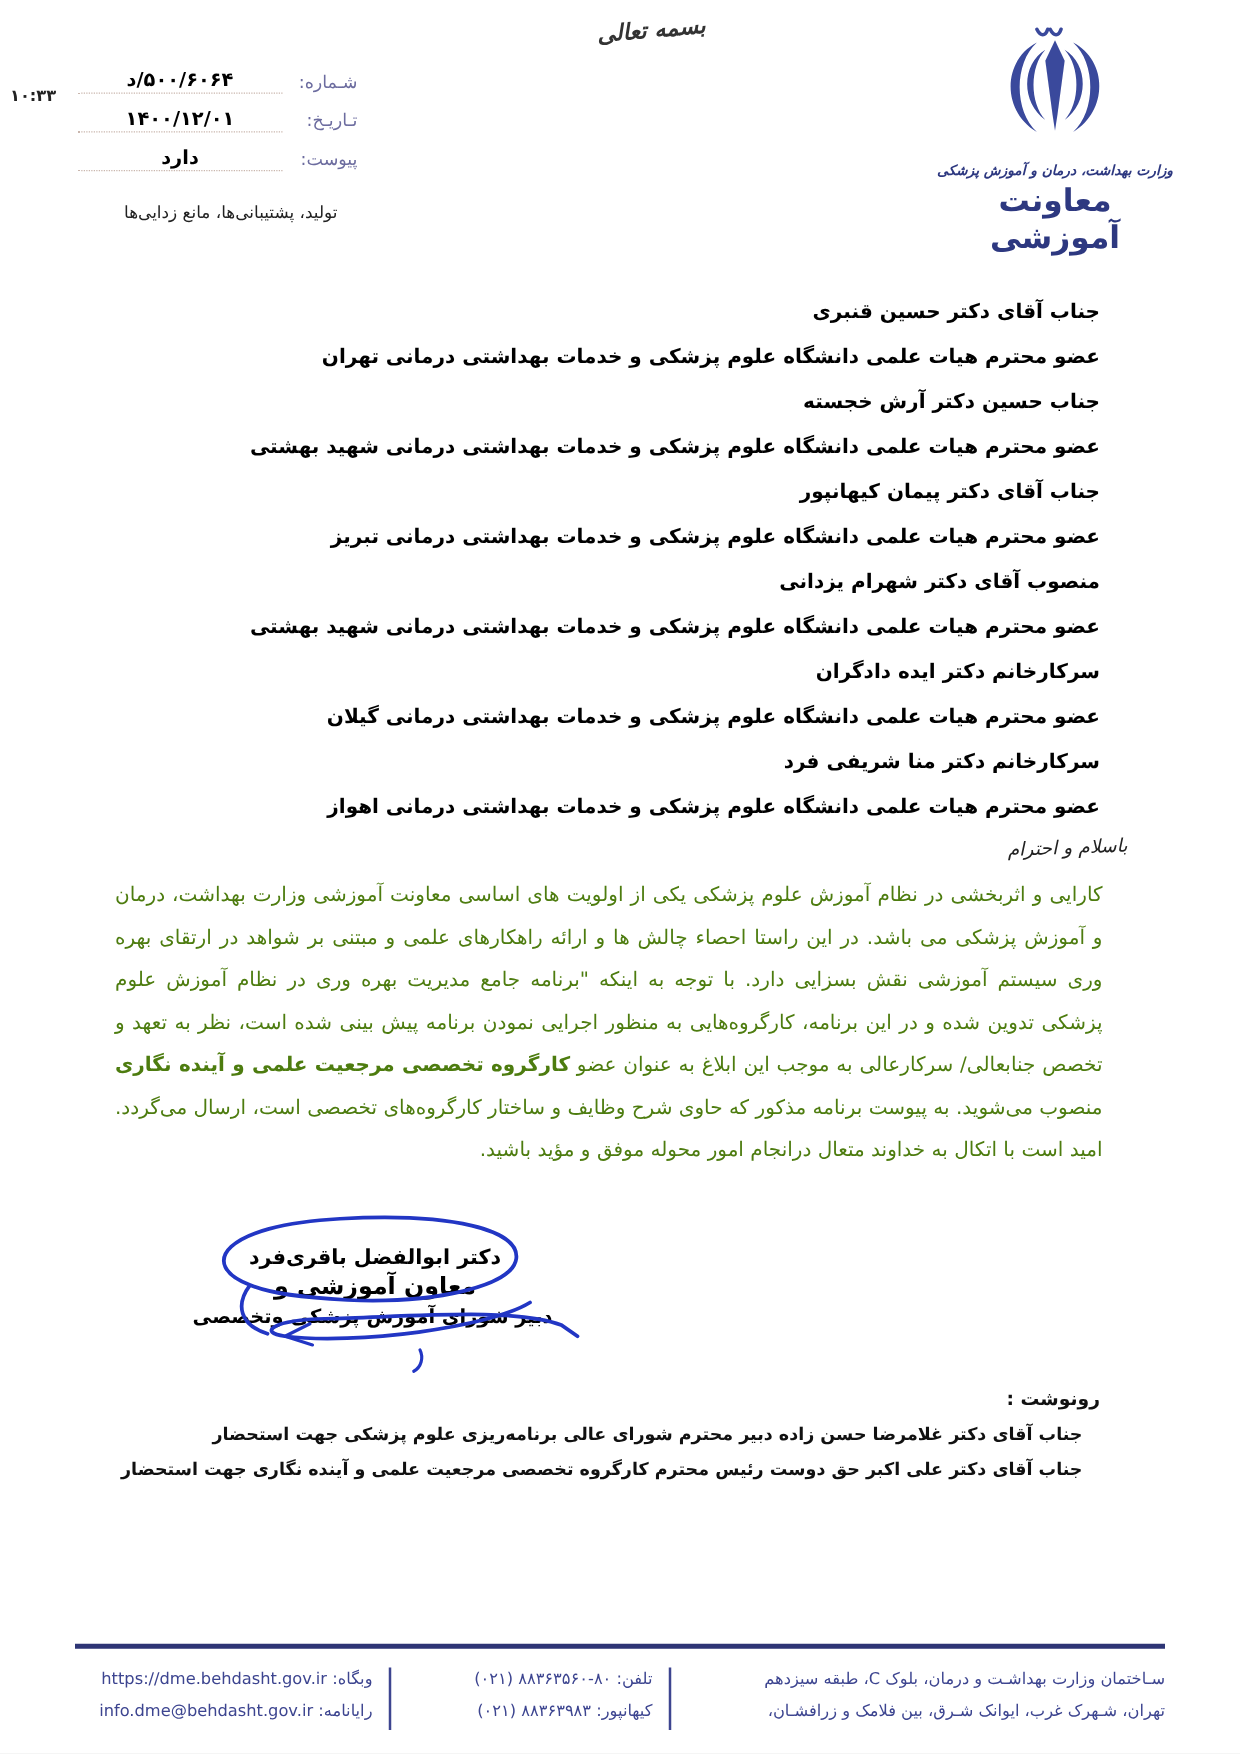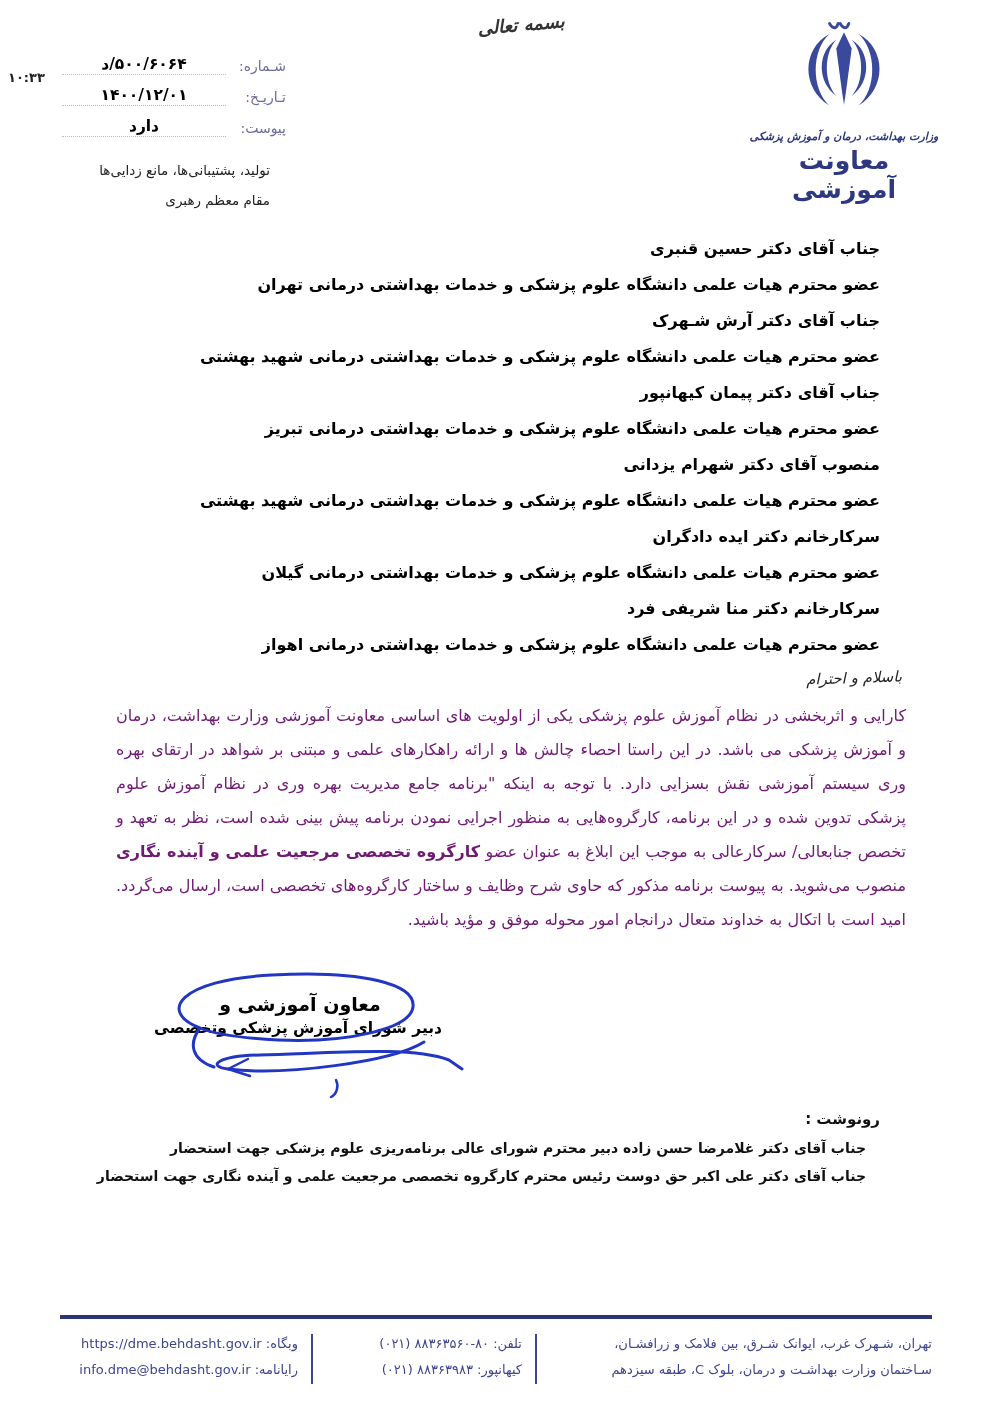--- a/index.html
+++ b/index.html
@@ -29,22 +29,22 @@
   .m-label{color:var(--label-purple,#6c6c9f);font-size:14px;width:60px;flex:0 0 auto;padding-bottom:1px;}
   .m-line{flex:1;border-bottom:1px dotted #c9b6ad;text-align:center;font-weight:bold;font-size:15.5px;color:#000;padding-bottom:1px;}
   .time{position:absolute;top:70px;left:8px;font-size:13px;font-weight:bold;color:#222;direction:rtl;}
   .slogan{position:absolute;top:155px;left:60px;width:210px;text-align:right;font-size:13.5px;line-height:30px;color:#222;direction:rtl;}
   
   .recipients{position:absolute;top:231px;right:112px;direction:rtl;text-align:right;
     font-weight:bold;font-size:16px;line-height:36px;color:#000;white-space:nowrap;}
   
   .salutation{position:absolute;top:669px;right:90px;font-size:15px;font-style:italic;
     color:#222;transform:rotate(-2deg);direction:rtl;}
-  .body-text{position:absolute;top:699px;left:116px;width:790px;direction:rtl;text-align:justify;
-    font-size:16px;line-height:34px;color:#701a75;}
+  .body-text{position:absolute;top:699px;left:92px;width:790px;direction:rtl;text-align:justify;
+    font-size:16px;line-height:34px;color:#4d7c0f;}
   .body-text b{font-weight:bold;}
   
   .sig{position:absolute;top:993px;left:158px;width:284px;text-align:center;font-weight:bold;color:#000;direction:rtl;}
   .sig .s1{font-size:16.5px;line-height:25px;}
   .sig .s2{font-size:19px;line-height:23px;}
   .sig .s3{font-size:15.5px;line-height:24px;white-space:nowrap;}
   .scribble{position:absolute;top:966px;left:122px;width:350px;height:145px;pointer-events:none;}
   
   .cc{position:absolute;top:1106px;right:112px;direction:rtl;text-align:right;color:#111;font-weight:bold;}
   .cc-label{font-size:15px;line-height:26px;margin-bottom:2px;}
@@ -95,43 +95,43 @@
     <div class="m-row">
       <span class="m-label">پیوست:</span>
       <span class="m-line">دارد</span>
     </div>
   </div>
 
   <div class="time">۱۰:۳۳</div>
 
   <div class="slogan">
     <div>تولید، پشتیبانی‌ها، مانع زدایی‌ها</div>
-    <div>مقام معظم رهبری</div>
   </div>
 
   <div class="recipients">
     <div>جناب آقای دکتر حسین قنبری</div>
     <div>عضو محترم هیات علمی دانشگاه علوم پزشکی و خدمات بهداشتی درمانی تهران</div>
-    <div>جناب آقای دکتر آرش شـهرک</div>
+    <div>جناب حسین دکتر آرش خجسته</div>
     <div>عضو محترم هیات علمی دانشگاه علوم پزشکی و خدمات بهداشتی درمانی شهید بهشتی</div>
     <div>جناب آقای دکتر پیمان کیهانپور</div>
     <div>عضو محترم هیات علمی دانشگاه علوم پزشکی و خدمات بهداشتی درمانی تبریز</div>
     <div>منصوب آقای دکتر شهرام یزدانی</div>
     <div>عضو محترم هیات علمی دانشگاه علوم پزشکی و خدمات بهداشتی درمانی شهید بهشتی</div>
     <div>سرکارخانم دکتر ایده دادگران</div>
     <div>عضو محترم هیات علمی دانشگاه علوم پزشکی و خدمات بهداشتی درمانی گیلان</div>
     <div>سرکارخانم دکتر منا شریفی فرد</div>
     <div>عضو محترم هیات علمی دانشگاه علوم پزشکی و خدمات بهداشتی درمانی اهواز</div>
   </div>
 
   <div class="salutation">باسلام و احترام</div>
 
   <div class="body-text"><span>کارایی و اثربخشی در نظام آموزش علوم پزشکی یکی از اولویت های اساسی معاونت آموزشی وزارت بهداشت، درمان و آموزش پزشکی می باشد. در این راستا احصاء چالش ها و ارائه راهکارهای علمی و مبتنی بر شواهد در ارتقای بهره وری سیستم آموزشی نقش بسزایی دارد. با توجه به اینکه "برنامه جامع مدیریت بهره وری در نظام آموزش علوم پزشکی تدوین شده و در این برنامه، کارگروه‌هایی به منظور اجرایی نمودن برنامه پیش بینی شده است، نظر به تعهد و تخصص جنابعالی/ سرکارعالی به موجب این ابلاغ به عنوان عضو </span><b>کارگروه تخصصی مرجعیت علمی و آینده نگاری</b><span> منصوب می‌شوید. به پیوست برنامه مذکور که حاوی شرح وظایف و ساختار کارگروه‌های تخصصی است، ارسال می‌گردد. امید است با اتکال به خداوند متعال درانجام امور محوله موفق و مؤید باشید.</span></div>
 
   <div class="sig">
+    <div class="s1">دکتر ابوالفضل باقری‌فرد</div>
     <div class="s2">معاون آموزشی و</div>
     <div class="s3">دبیر شورای آموزش پزشکی وتخصصی</div>
   </div>
   <svg class="scribble" viewBox="0 0 350 145" aria-hidden="true">
     <g fill="none" stroke="#2236c4" stroke-width="3" stroke-linecap="round">
       <path d="M78,62 C36,46 56,14 150,9 C240,4 294,18 291,41 C288,63 226,77 156,74 C120,72 94,69 78,62 C66,78 70,94 92,101"></path>
       <path d="M302,76 C270,96 162,110 106,103 C84,100 96,90 138,89 C212,87 289,80 327,94 L340,103"></path>
       <path d="M106,103 L126,93 M106,103 L128,110" stroke-width="2.5"></path>
       <path d="M214,114 C217,120 215,128 209,131" stroke-width="2.5"></path>
     </g>
@@ -139,22 +139,22 @@
 
   <div class="cc">
     <div class="cc-label">رونوشت :</div>
     <div class="cc-item">جناب آقای دکتر غلامرضا حسن زاده دبیر محترم شورای عالی برنامه‌ریزی علوم پزشکی جهت استحضار</div>
     <div class="cc-item">جناب آقای دکتر علی اکبر حق دوست رئیس محترم کارگروه تخصصی مرجعیت علمی و آینده نگاری جهت استحضار</div>
   </div>
 
   <div class="footer-rule"></div>
   <div class="footer">
     <div class="f-col addr">
+      <div>سـاختمان وزارت بهداشـت و درمان، بلوک C، طبقه سیزدهم</div>
       <div>تهران، شـهرک غرب، ایوانک شـرق، بین فلامک و زرافشـان،</div>
-      <div>سـاختمان وزارت بهداشـت و درمان، بلوک C، طبقه سیزدهم</div>
     </div>
     <div class="vdiv"></div>
     <div class="f-col phones">
       <div><span class="flabel">تلفن:</span> <span class="ltr">(۰۲۱) ۸۸۳۶۳۵۶۰-۸۰</span></div>
       <div><span class="flabel">کیهانپور:</span> <span class="ltr">(۰۲۱) ۸۸۳۶۳۹۸۳</span></div>
     </div>
     <div class="vdiv"></div>
     <div class="f-col web">
       <div><span class="flabel">وبگاه:</span> <span class="ltr">https://dme.behdasht.gov.ir</span></div>
       <div><span class="flabel">رایانامه:</span> <span class="ltr">info.dme@behdasht.gov.ir</span></div>

